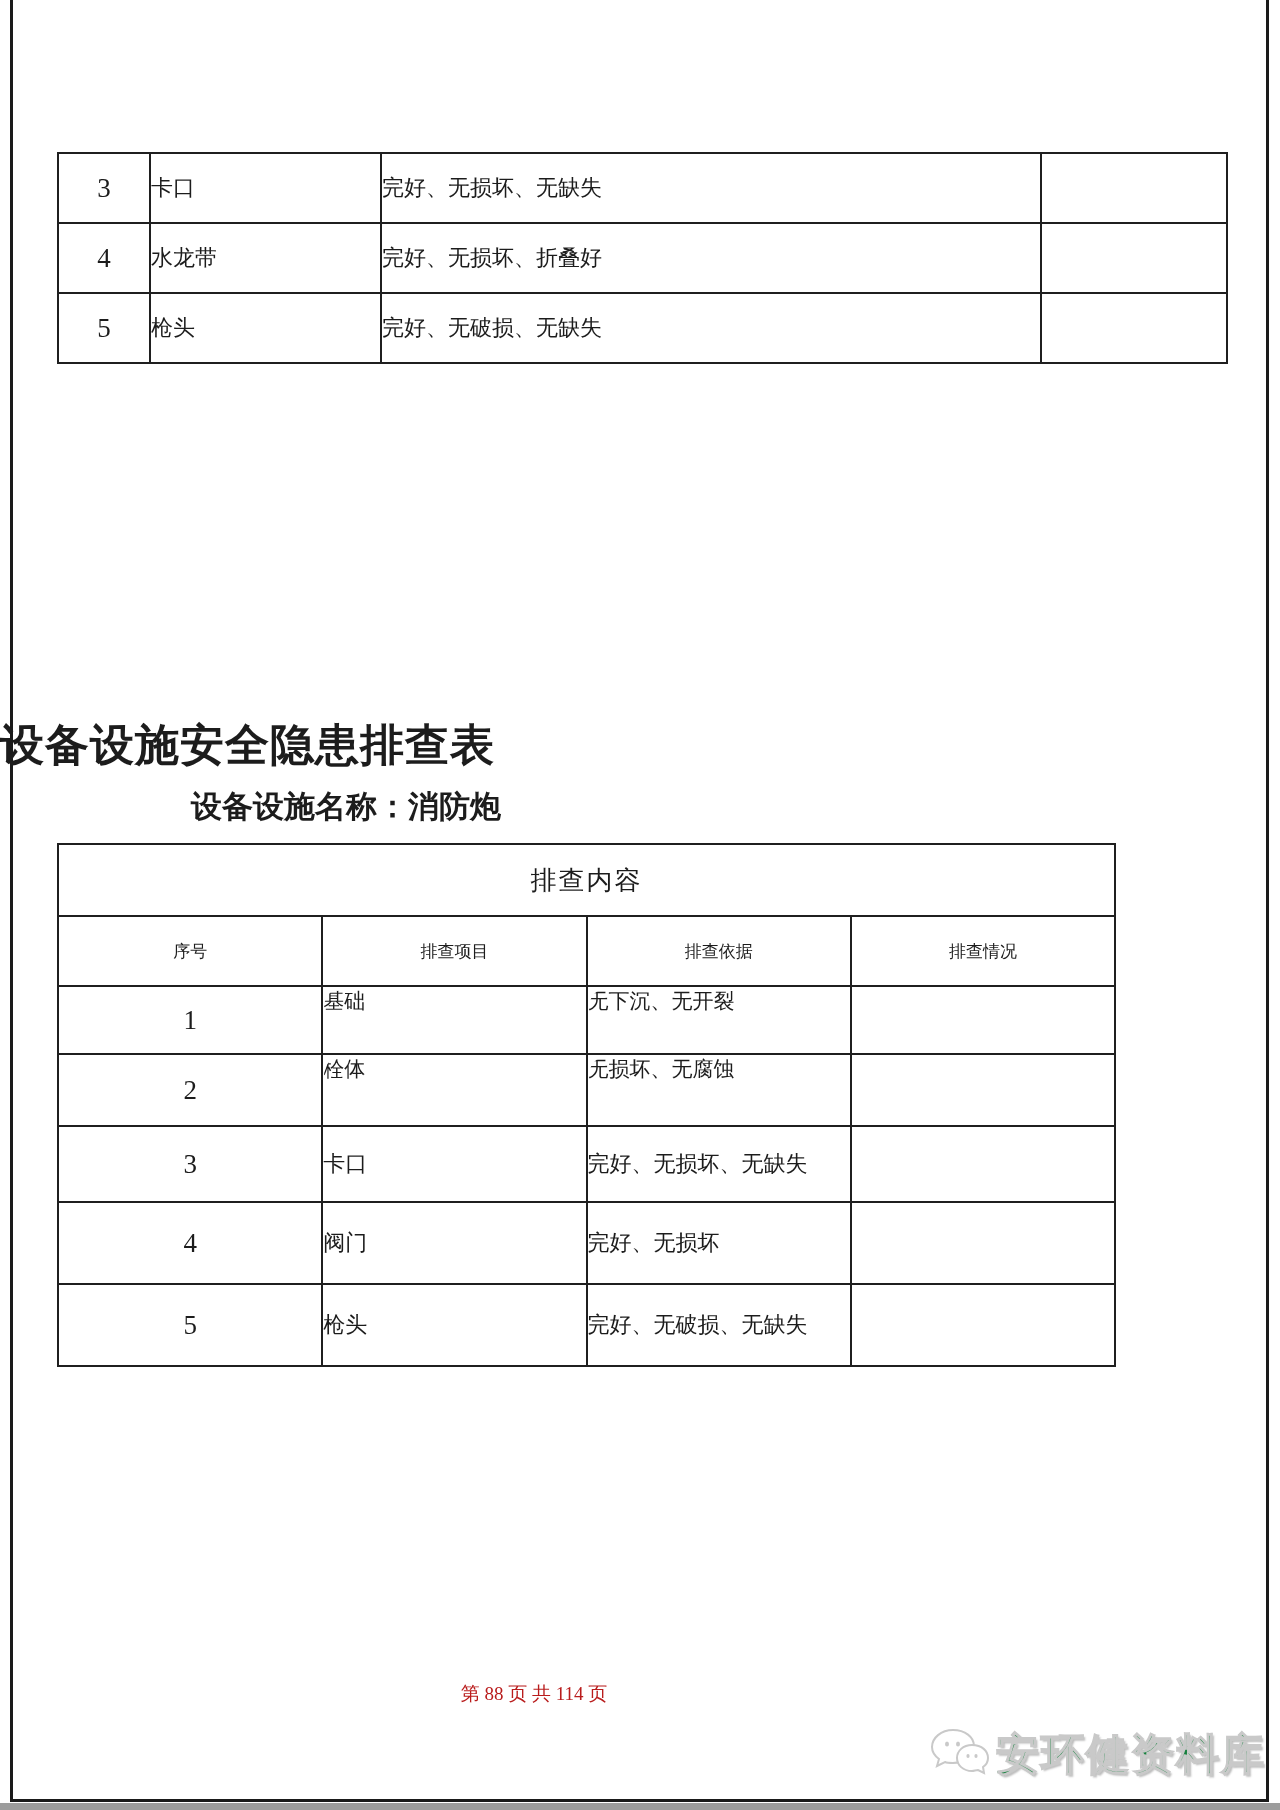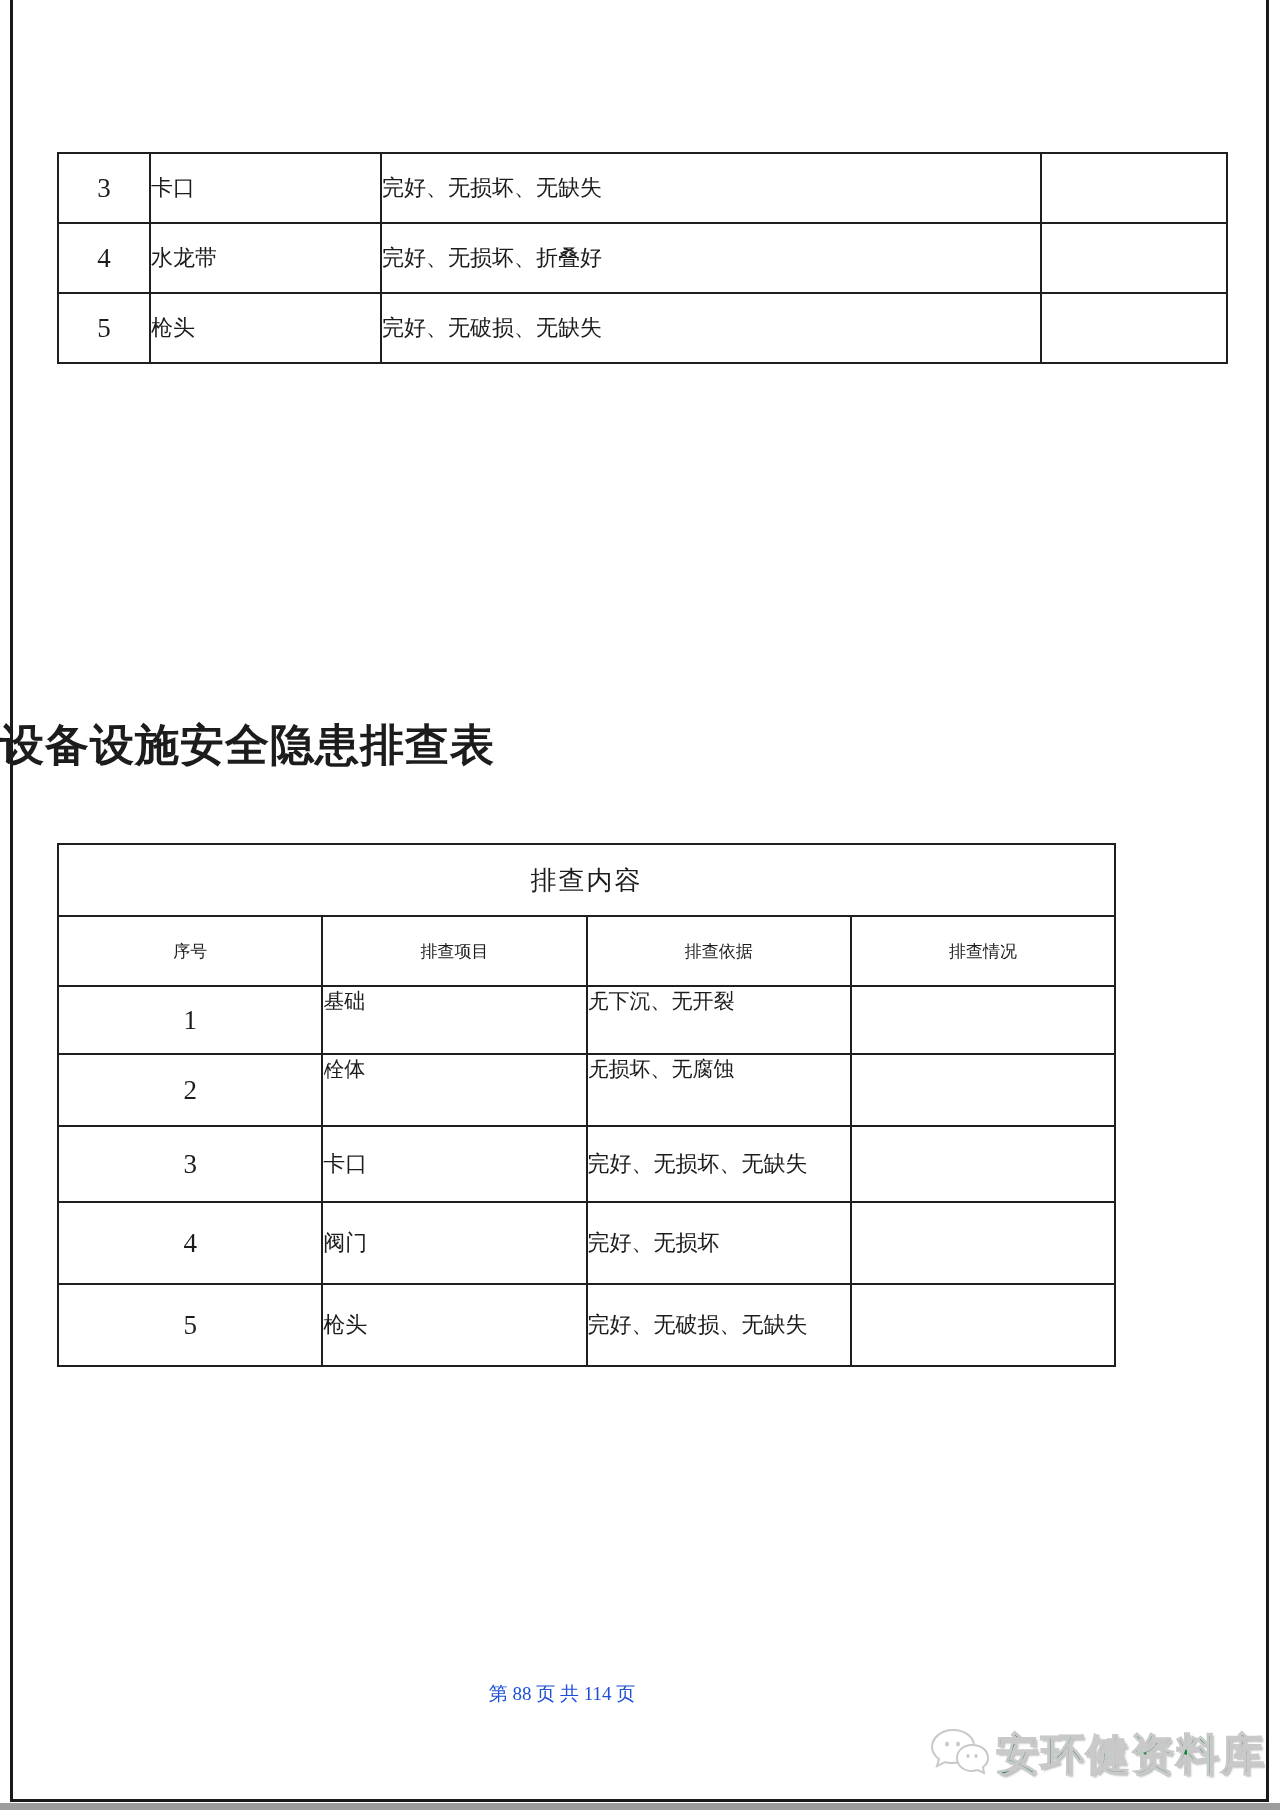--- a/index.html
+++ b/index.html
@@ -81,22 +81,21 @@
     font-size: 31px;
     font-weight: bold;
   }
   .doc-footer {
     position: absolute;
     left: 0;
     top: 1681px;
     width: 1068px;
     text-align: center;
     font-size: 19px;
-    color: #1d4ed8;
-    padding-left: 28px;
+    color: #b91c1c;
   }
   .watermark {
     position: absolute;
     right: 14px;
     top: 1726px;
     display: flex;
     align-items: center;
     gap: 6px;
   }
   .watermark-text {
@@ -136,20 +135,21 @@
       <tr class="row-h70">
         <td class="c-no">5</td>
         <td class="c-item">枪头</td>
         <td class="c-basis">完好、无破损、无缺失</td>
         <td class="c-status"></td>
       </tr>
     </tbody>
   </table>
 
   <div class="doc-title">设备设施安全隐患排查表</div>
+  <div class="doc-subtitle">设备设施名称：消防炮</div>
 
   <table class="tbl main-tbl">
     <tbody>
       <tr>
         <td class="section-header-cell" colspan="4">排查内容</td>
       </tr>
       <tr>
         <th class="c-no col-header-cell">序号</th>
         <th class="c-item col-header-cell">排查项目</th>
         <th class="c-basis col-header-cell">排查依据</th>

